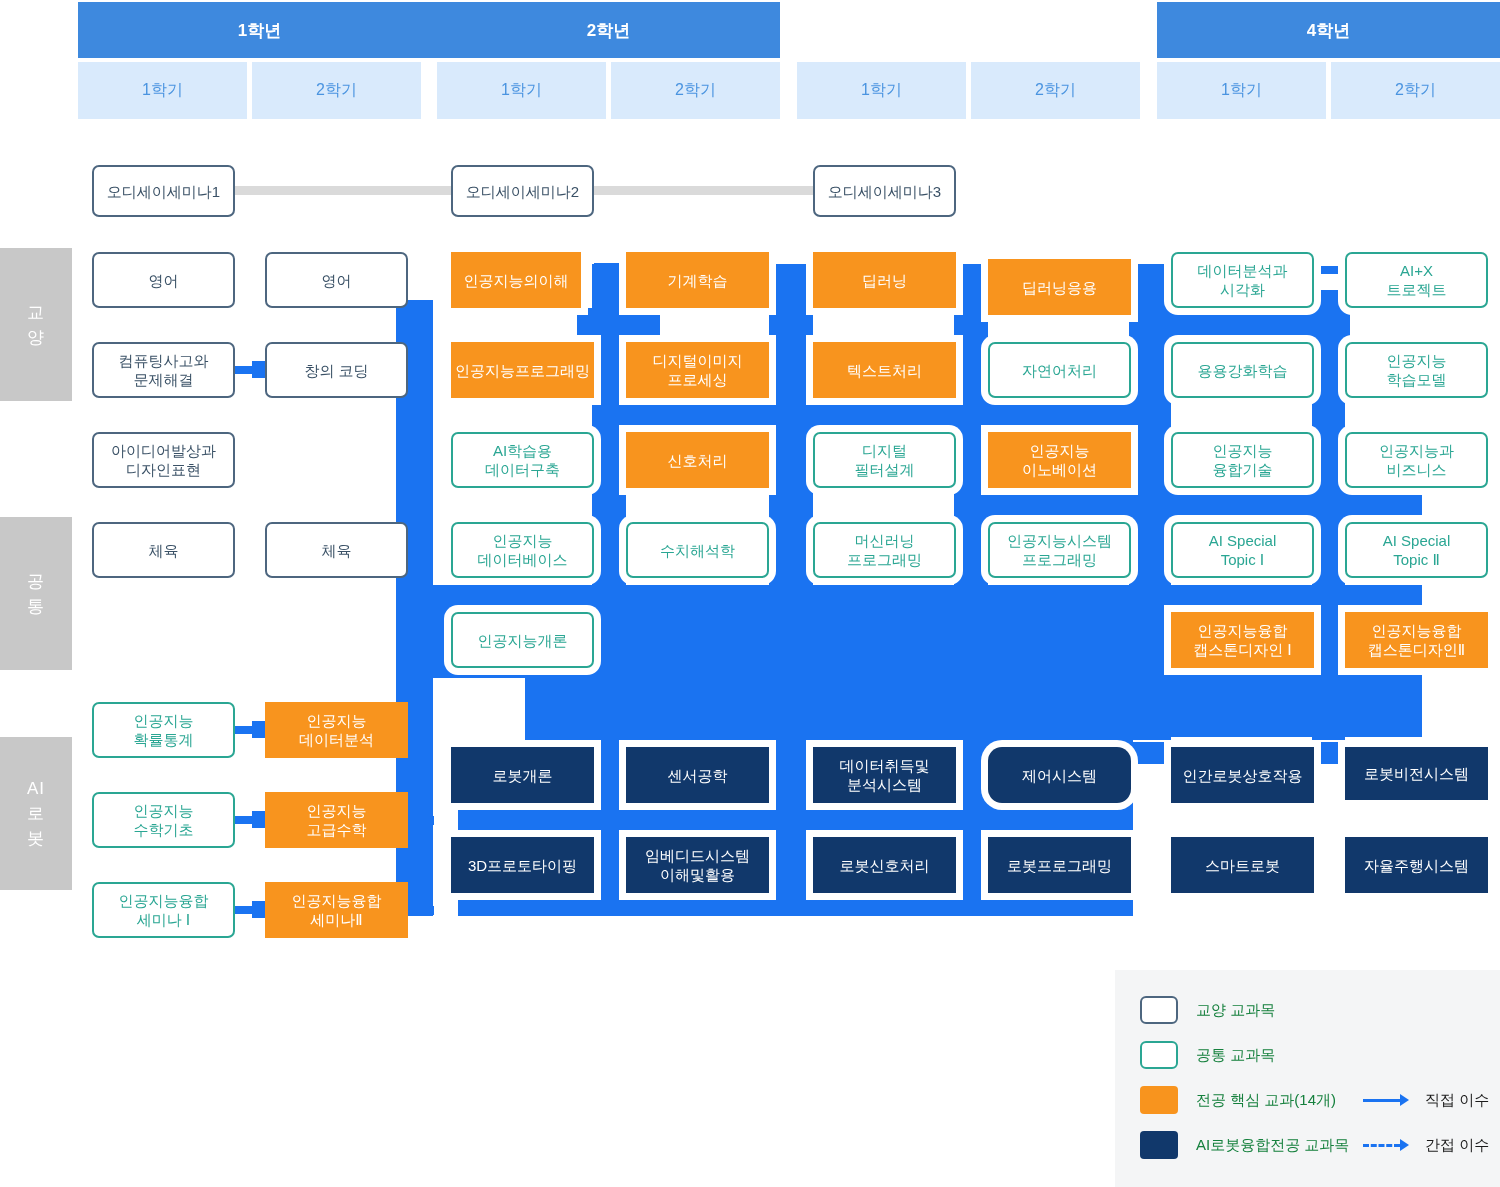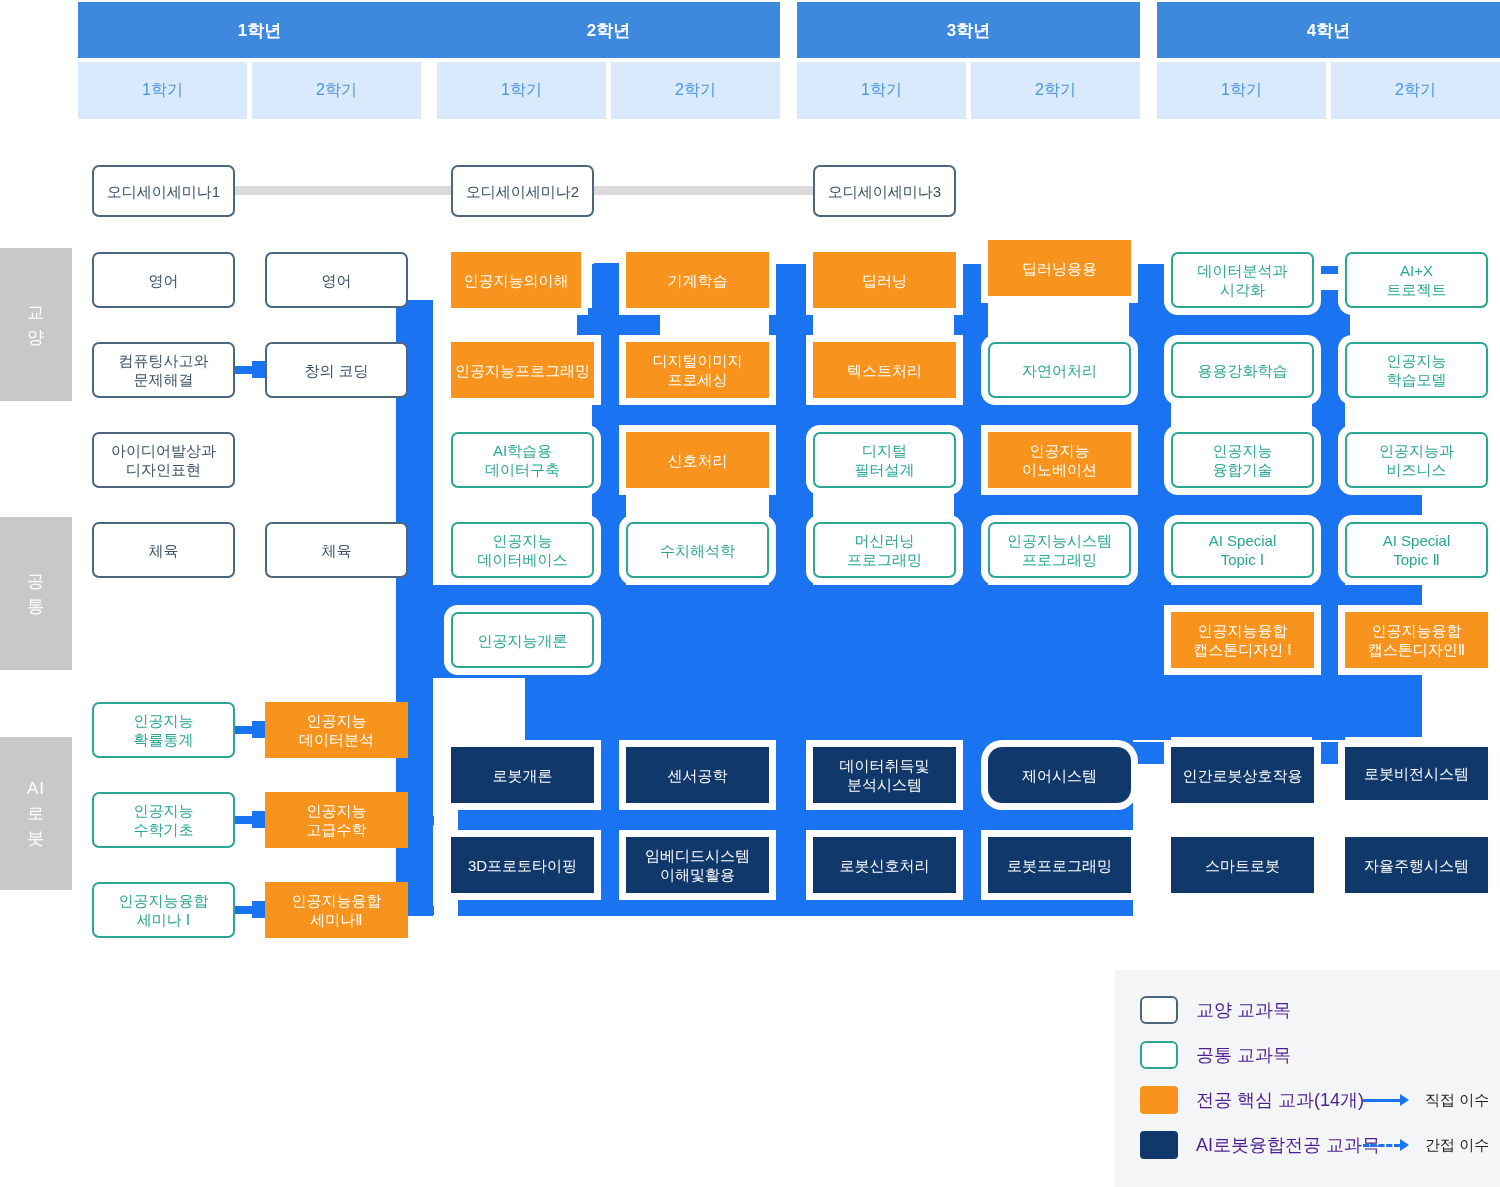--- a/index.html
+++ b/index.html
@@ -29,21 +29,21 @@
   .box.robot{background:#11386b;color:#fff;}
   .box.halo{box-shadow:0 0 0 7px #fff;}
   
   .legend{position:absolute;left:1115px;top:970px;width:385px;height:217px;background:#f4f5f6;}
   .lg-item{position:absolute;left:25px;height:28px;display:flex;align-items:center;}
   .lg-swatch{width:38px;height:28px;border-radius:6px;box-sizing:border-box;margin-right:18px;flex:none;}
   .sw-general{background:#fff;border:2px solid #4d667f;}
   .sw-common{background:#fff;border:2px solid #2aa693;}
   .sw-core{background:#f8941e;border-radius:4px;}
   .sw-robot{background:#11386b;border-radius:4px;}
-  .lg-label{font-size:18px;color:#4c1d95;}
+  .lg-label{font-size:15px;color:#15803d;}
   .lg-flow{position:absolute;left:248px;height:28px;display:flex;align-items:center;}
   .fl-line{width:37px;height:0;border-top:3px solid #1a73f1;flex:none;}
   .fl-line.dashed{border-top-style:dashed;}
   .fl-head{width:0;height:0;border-left:9px solid #1a73f1;border-top:6px solid transparent;
            border-bottom:6px solid transparent;flex:none;}
   .fl-label{font-size:15px;color:#1b1b1b;margin-left:16px;}
 </style>
 </head>
 <body>
 
@@ -55,21 +55,20 @@
     <div class="sem s2" style="left: 174px;">2학기</div>
   </div>
 
   <div class="year-col" style="left: 437px; width: 343px;">
     <div class="year-head">2학년</div>
     <div class="sem s1" style="left: 0px;">1학기</div>
     <div class="sem s2" style="left: 174px;">2학기</div>
   </div>
 
   <div class="year-col" style="left: 797px; width: 343px;">
-    <div class="year-head">3학년</div>
     <div class="sem s1" style="left: 0px;">1학기</div>
     <div class="sem s2" style="left: 174px;">2학기</div>
   </div>
 
   <div class="year-col" style="left: 1157px; width: 343px;">
     <div class="year-head">4학년</div>
     <div class="sem s1" style="left: 0px;">1학기</div>
     <div class="sem s2" style="left: 174px;">2학기</div>
   </div>
 </div>
@@ -125,21 +124,21 @@
     </div>
   <div id="boxes">
       <div class="box general" style="left: 92px; top: 165px; width: 143px; height: 52px;">오디세이세미나1</div>
       <div class="box general" style="left: 451px; top: 165px; width: 143px; height: 52px;">오디세이세미나2</div>
       <div class="box general" style="left: 813px; top: 165px; width: 143px; height: 52px;">오디세이세미나3</div>
       <div class="box general" style="left: 92px; top: 252px; width: 143px; height: 56px;">영어</div>
       <div class="box general" style="left: 265px; top: 252px; width: 143px; height: 56px;">영어</div>
       <div class="box core halo" style="left: 451px; top: 252px; width: 130px; height: 56px;">인공지능의이해</div>
       <div class="box core halo" style="left: 626px; top: 252px; width: 143px; height: 56px;">기계학습</div>
       <div class="box core halo" style="left: 813px; top: 252px; width: 143px; height: 56px;">딥러닝</div>
-      <div class="box core halo" style="left: 988px; top: 240px; width: 143px; height: 56px;">딥러닝응용</div>
+      <div class="box core halo" style="left: 988px; top: 259px; width: 143px; height: 56px;">딥러닝응용</div>
       <div class="box common halo" style="left: 1171px; top: 252px; width: 143px; height: 56px;">데이터분석과
 시각화</div>
       <div class="box common halo" style="left: 1345px; top: 252px; width: 143px; height: 56px;">AI+X
 트로젝트</div>
       <div class="box general" style="left: 92px; top: 342px; width: 143px; height: 56px;">컴퓨팅사고와
 문제해결</div>
       <div class="box general" style="left: 265px; top: 342px; width: 143px; height: 56px;">창의 코딩</div>
       <div class="box core halo" style="left: 451px; top: 342px; width: 143px; height: 56px;">인공지능프로그래밍</div>
       <div class="box core halo" style="left: 626px; top: 342px; width: 143px; height: 56px;">디지털이미지
 프로세싱</div>

